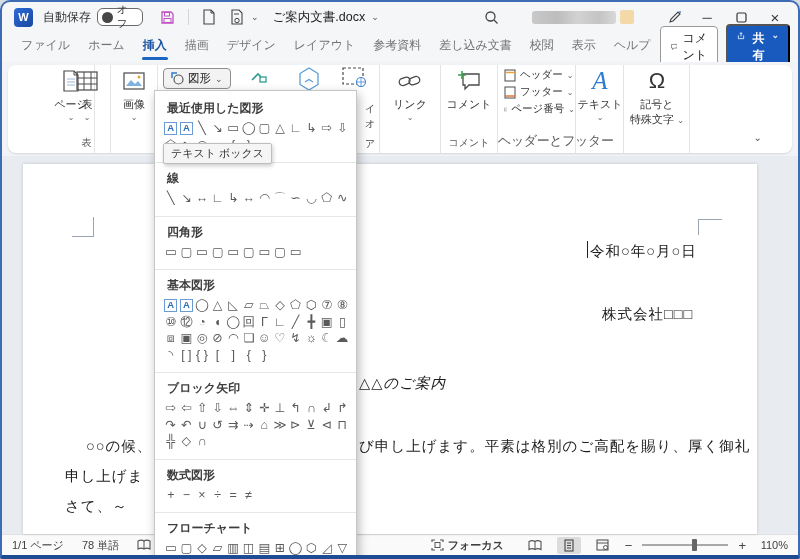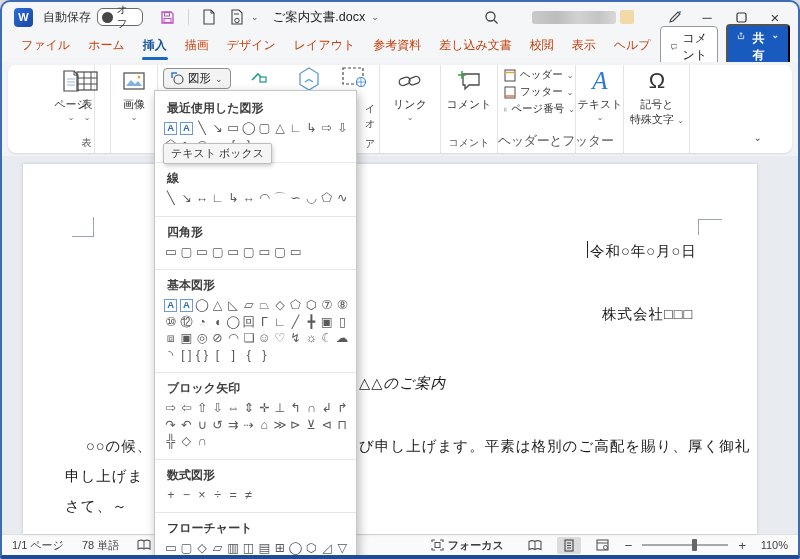--- a/index.html
+++ b/index.html
@@ -19,21 +19,21 @@
   .doc-title{margin-left:14px;font-size:12.5px;color:#222;display:flex;align-items:center;gap:6px;}
   .chev{font-size:9px;color:#555;}
   .tb-right{margin-left:auto;display:flex;align-items:center;}
   .user-blur{width:84px;height:13px;border-radius:3px;margin:0 4px 0 26px;
     background:linear-gradient(90deg,#c9c9c9,#bdbdbd 30%,#d2d2d2 55%,#c4c4c4 80%,#d8d8d8);filter:blur(.4px);}
   .user-avatar{width:14px;height:14px;border-radius:2px;background:#f4d9a8;margin-right:26px;}
   .winctl{width:34px;height:26px;display:flex;align-items:center;justify-content:center;font-size:13px;color:#333;}
   
   .tabrow{height:30px;display:flex;align-items:center;padding:0 4px 0 10px;}
   .tabs{display:flex;align-items:flex-end;height:100%;}
-  .tab{position:relative;padding:7px 9px 8px;font-size:12px;color:#c2410c;cursor:pointer;white-space:nowrap;}
+  .tab{position:relative;padding:7px 9px 8px;font-size:12px;color:#737373;cursor:pointer;white-space:nowrap;}
   .tab.active{color:#1a53a1;font-weight:bold;}
   .tab.active::after{content:"";position:absolute;left:8px;right:8px;bottom:2px;height:3px;border-radius:2px;background:#1a66c0;}
   .tab-actions{margin-left:auto;display:flex;align-items:center;gap:8px;padding-right:4px;}
   .btn-comment{display:flex;align-items:center;gap:5px;border:1px solid #9a9a9a;border-radius:4px;background:#fff;
     font-size:12px;color:#222;padding:3px 10px;}
   .btn-share{display:flex;align-items:flex-start;gap:5px;border-radius:4px;background:#185abd;color:#fff;
     font-size:12px;padding:4px 9px;font-weight:bold;}
   
   .ribbon-zone{height:94px;position:relative;background:#f1f3f7;}
   .ribbon-panel{position:absolute;left:6px;right:6px;top:3px;height:88px;background:#fff;border-radius:8px;

